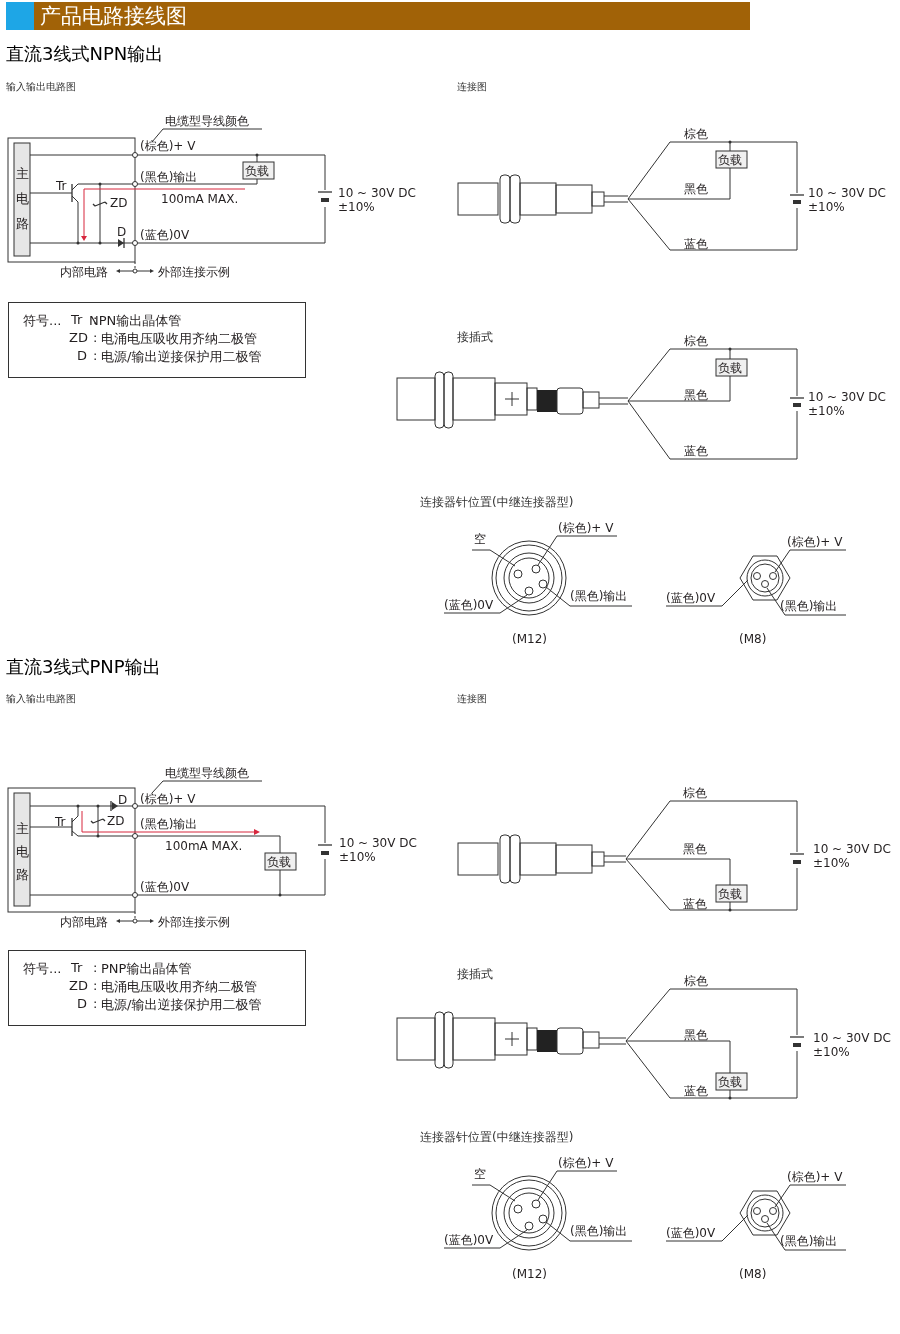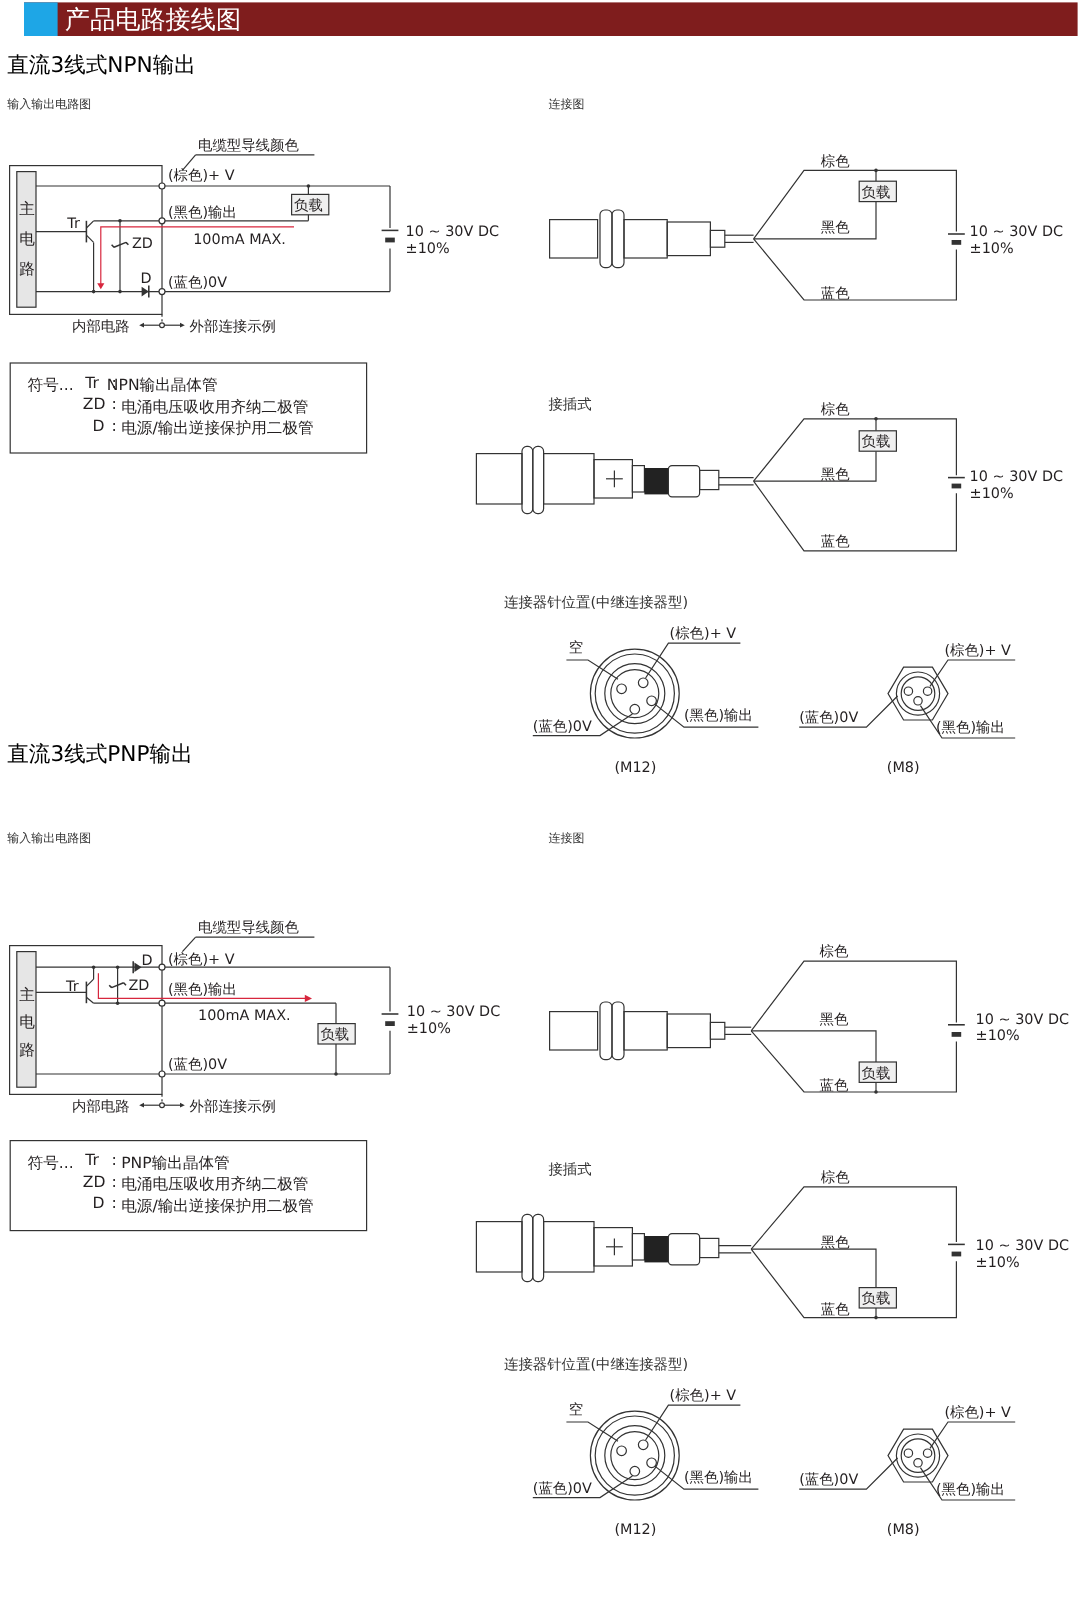--- a/index.html
+++ b/index.html
@@ -1,18 +1,18 @@
 <!DOCTYPE html>
 <html><head>
 <meta charset="utf-8">
 <style>
   html, body { margin:0; padding:0; background:#ffffff; }
   body { width:900px; height:1334px; position:relative; overflow:hidden;
          font-family:"DejaVu Sans","Liberation Sans",sans-serif; color:#231f20; }
-  .header-bar { position:absolute; left:20px; top:2px; width:878px; height:28px; background:#7f1d1d; }
+  .header-bar { position:absolute; left:6px; top:2px; width:744px; height:28px; background:#a16207; }
   .header-accent { position:absolute; left:0; top:0; width:28px; height:28px; background:#1ea6e6; }
   .header-title { position:absolute; left:34px; top:0; line-height:28px; font-size:21px; color:#ffffff; }
   .sec-title { position:absolute; left:6px; font-size:18px; color:#000000; }
   .sub-label { position:absolute; font-size:10px; color:#333; }
   svg { position:absolute; left:0; overflow:visible; }
   svg text { font-family:"DejaVu Sans","Liberation Sans",sans-serif; fill:#231f20; }
   .ln { stroke:#333; stroke-width:1; fill:none; }
   .ln2 { stroke:#333; stroke-width:1.3; fill:none; }
   .legend { position:absolute; left:8px; width:298px; height:76px; border:1px solid #333; font-size:13px; box-sizing:border-box;text-align:center; }
   .legend .row { position:absolute; white-space:nowrap; }
@@ -201,21 +201,21 @@
   </g>
   <polyline class="ln" points="846,50 790,50 775,72"></polyline>
     <text x="787" y="46" font-size="12">(棕色)+ V</text>
   <polyline class="ln" points="846,115 785,115 767,88"></polyline>
     <text x="780" y="110" font-size="12">(黑色)输出</text>
   <polyline class="ln" points="666,106 722,106 748,80"></polyline>
     <text x="666" y="102" font-size="12">(蓝色)0V</text>
   <text x="739" y="143" font-size="12">(M8)</text>
 </svg>
 
-<div class="sec-title" style="top:616px;">直流3线式PNP输出</div>
+<div class="sec-title" style="top:655px;">直流3线式PNP输出</div>
 <div class="sub-label" style="left:6px;top:692px;">输入输出电路图</div>
 <div class="sub-label" style="left:457px;top:692px;">连接图</div>
 
 <svg width="420" height="190" style="top:755px;">
   <rect class="ln" x="8" y="33" width="127" height="124"></rect>
   <rect x="14" y="38" width="16" height="113" fill="#e6e6e6" stroke="#333"></rect>
   <text x="16" y="78" font-size="13">主</text>
   <text x="16" y="101" font-size="13">电</text>
   <text x="16" y="124" font-size="13">路</text>
   <line class="ln" x1="30" y1="51" x2="325" y2="51"></line>

